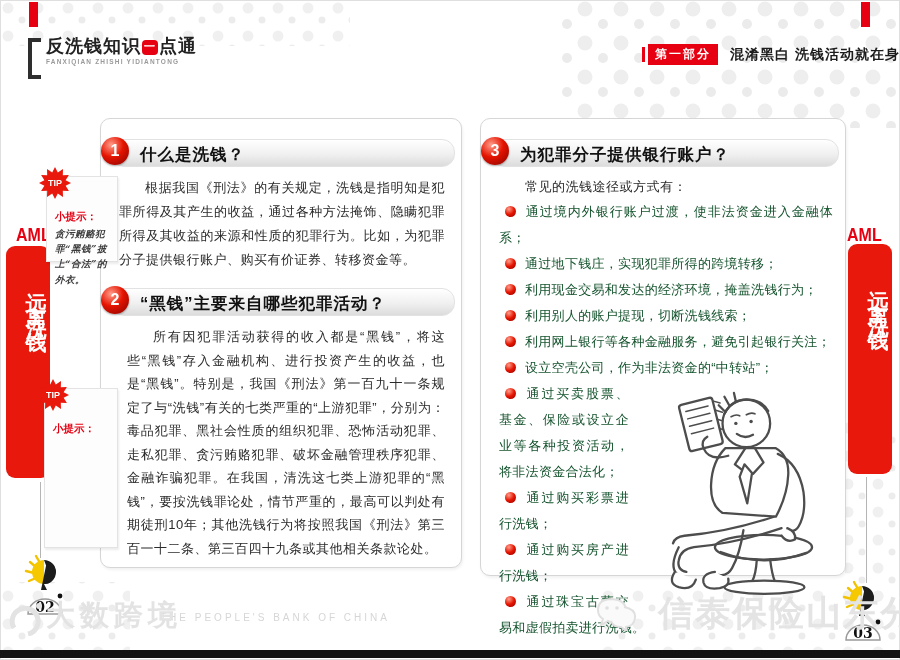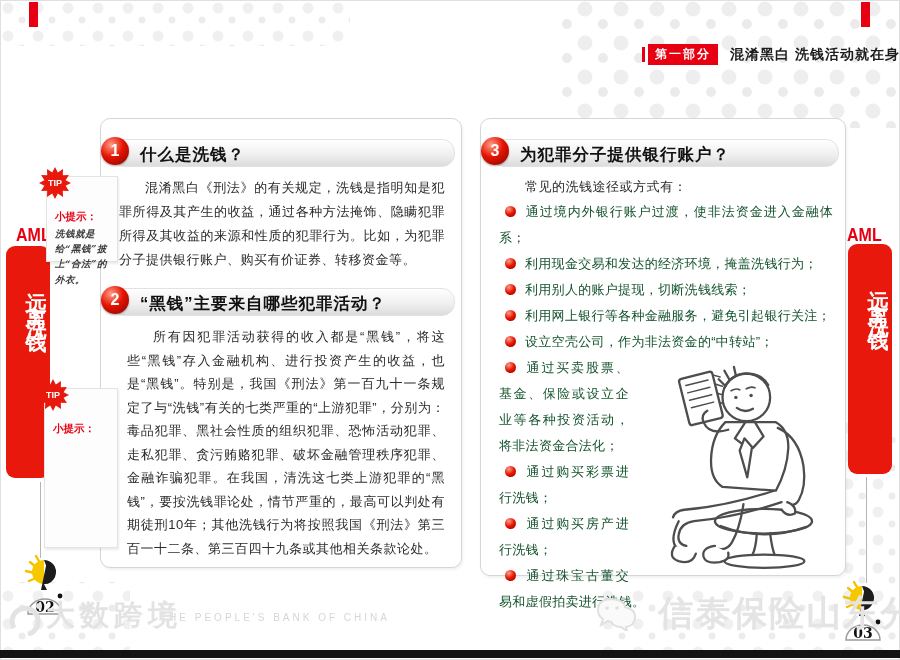--- a/index.html
+++ b/index.html
@@ -87,55 +87,63 @@
     <rect x="0" y="0" width="350" height="46" fill="url(#dots-b)"></rect>
     <rect x="560" y="0" width="340" height="128" fill="url(#dots-a)"></rect>
     <rect x="845" y="420" width="55" height="240" fill="url(#dots-b)"></rect>
     <rect x="600" y="588" width="300" height="66" fill="url(#dots-b)"></rect>
     <rect x="0" y="582" width="130" height="70" fill="url(#dots-b)"></rect>
   </svg>
 
   <div class="abs corner-mark" style="left:29px;"></div>
   <div class="abs corner-mark" style="left:861px;"></div>
 
+  <div class="abs logo-wrap">
+    <div class="bracket"></div>
+    <div>
+      <div class="logo-title"><span>反洗钱知识</span><span class="logo-mid">一</span><span>点通</span></div>
+      <div class="logo-sub">FANXIQIAN ZHISHI YIDIANTONG</div>
+    </div>
+  </div>
 
   <div class="abs part-wrap">
     <div class="part-rule"></div>
     <div class="part-badge">第一部分</div>
     <div class="part-title">混淆黑白  洗钱活动就在身边</div>
 
   </div>
 
   <div class="abs aml" style="left:16px;top:226px;">AML</div>
   <div class="abs side-tab" style="left:6px;top:246px;height:232px;">远离洗钱</div>
 
   <div class="abs aml" style="left:847px;top:226px;">AML</div>
   <div class="abs side-tab" style="left:848px;top:244px;height:230px;">远离洗钱</div>
 
   <div class="abs page-box" style="left:100px;top:118px;width:362px;height:450px;padding-top:20px;">
     <div class="sec-head">
       <div class="sphere">1</div>
       <div class="sec-title">什么是洗钱？</div>
     </div>
-    <div class="sec-body">混淆黑白《刑法》的有关规定，洗钱是指明知是犯罪所得及其产生的收益，通过各种方法掩饰、隐瞒犯罪所得及其收益的来源和性质的犯罪行为。比如，为犯罪分子提供银行账户、购买有价证券、转移资金等。</div>
+    <div class="sec-body">根据我国《刑法》的有关规定，洗钱是指明知是犯罪所得及其产生的收益，通过各种方法掩饰、隐瞒犯罪所得及其收益的来源和性质的犯罪行为。比如，为犯罪分子提供银行账户、购买有价证券、转移资金等。</div>
     <div class="sec-head" style="margin-top:16px;">
       <div class="sphere">2</div>
       <div class="sec-title">“黑钱”主要来自哪些犯罪活动？</div>
     </div>
     <div class="sec-body" style="line-height:23.5px;padding-left:8px;">所有因犯罪活动获得的收入都是“黑钱”，将这些“黑钱”存入金融机构、进行投资产生的收益，也是“黑钱”。特别是，我国《刑法》第一百九十一条规定了与“洗钱”有关的七类严重的“上游犯罪”，分别为：毒品犯罪、黑社会性质的组织犯罪、恐怖活动犯罪、走私犯罪、贪污贿赂犯罪、破坏金融管理秩序犯罪、金融诈骗犯罪。在我国，清洗这七类上游犯罪的“黑钱”，要按洗钱罪论处，情节严重的，最高可以判处有期徒刑10年；其他洗钱行为将按照我国《刑法》第三百一十二条、第三百四十九条或其他相关条款论处。</div>
   </div>
 
   <div class="abs page-box" style="left:480px;top:118px;width:366px;height:458px;padding-top:20px;">
     <div class="sec-head">
       <div class="sphere">3</div>
       <div class="sec-title">为犯罪分子提供银行账户？</div>
     </div>
     <div class="intro">常见的洗钱途径或方式有：</div>
     <div class="bullets">
       <div class="bullet-line"><span class="ball"></span><span>通过境内外银行账户过渡，使非法资金进入金融体系；</span></div>
+      <div class="bullet-line"><span class="ball"></span><span>通过地下钱庄，实现犯罪所得的跨境转移；</span></div>
       <div class="bullet-line"><span class="ball"></span><span>利用现金交易和发达的经济环境，掩盖洗钱行为；</span></div>
       <div class="bullet-line"><span class="ball"></span><span>利用别人的账户提现，切断洗钱线索；</span></div>
       <div class="bullet-line"><span class="ball"></span><span>利用网上银行等各种金融服务，避免引起银行关注；</span></div>
       <div class="bullet-line"><span class="ball"></span><span>设立空壳公司，作为非法资金的“中转站”；</span></div>
 
       <div class="cartoon-float">
         <svg width="200" height="212" viewBox="0 0 210 222" fill="none" stroke="#4d4d4d" stroke-width="2.4" stroke-linecap="round" stroke-linejoin="round">
 
           <ellipse cx="137" cy="170" rx="51" ry="13" fill="#fff"></ellipse>
           <path d="M92 175 q45 17 90 1" fill="none"></path>
@@ -182,21 +190,21 @@
       <div class="bullet-line"><span class="ball"></span><span>通过珠宝古董交易和虚假拍卖进行洗钱。</span></div>
     </div>
   </div>
 
   <div class="abs tipbox" style="left:46px;top:176px;width:72px;height:86px;">
     <svg class="tip-star" viewBox="0 0 36 36">
       <polygon points="34,18 28.6,20.8 31.9,26 25.8,25.8 26,31.9 20.8,28.6 18,34 15.2,28.6 10,31.9 10.2,25.8 4.1,26 7.4,20.8 2,18 7.4,15.2 4.1,10 10.2,10.2 10,4.1 15.2,7.4 18,2 20.8,7.4 26,4.1 25.8,10.2 31.9,10 28.6,15.2" fill="#e8180c"></polygon>
       <text x="18" y="21" text-anchor="middle">TIP</text>
     </svg>
     <div class="tip-label">小提示：</div>
-    <div class="tip-text">洗钱就是给“黑钱”披上“合法”的外衣。</div>
+    <div class="tip-text">贪污贿赂犯罪“黑钱”披上“合法”的外衣。</div>
   </div>
 
   <div class="abs tipbox" style="left:44px;top:388px;width:74px;height:160px;">
     <svg class="tip-star" viewBox="0 0 36 36">
       <polygon points="34,18 28.6,20.8 31.9,26 25.8,25.8 26,31.9 20.8,28.6 18,34 15.2,28.6 10,31.9 10.2,25.8 4.1,26 7.4,20.8 2,18 7.4,15.2 4.1,10 10.2,10.2 10,4.1 15.2,7.4 18,2 20.8,7.4 26,4.1 25.8,10.2 31.9,10 28.6,15.2" fill="#e8180c"></polygon>
       <text x="18" y="21" text-anchor="middle">TIP</text>
     </svg>
     <div class="tip-label">小提示：</div>
   </div>
 

